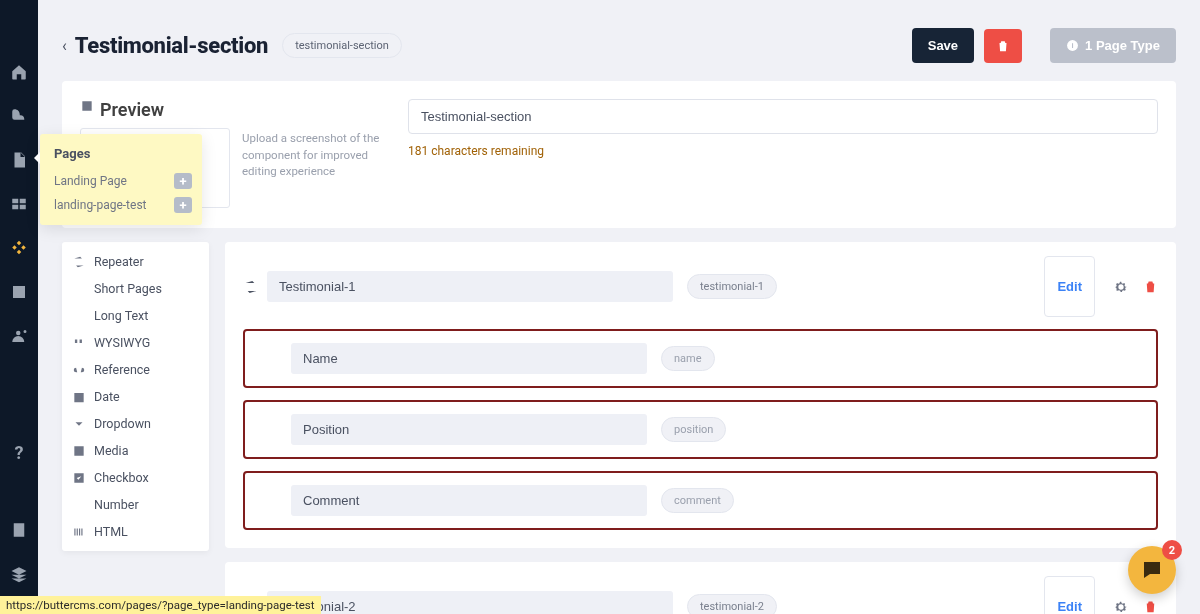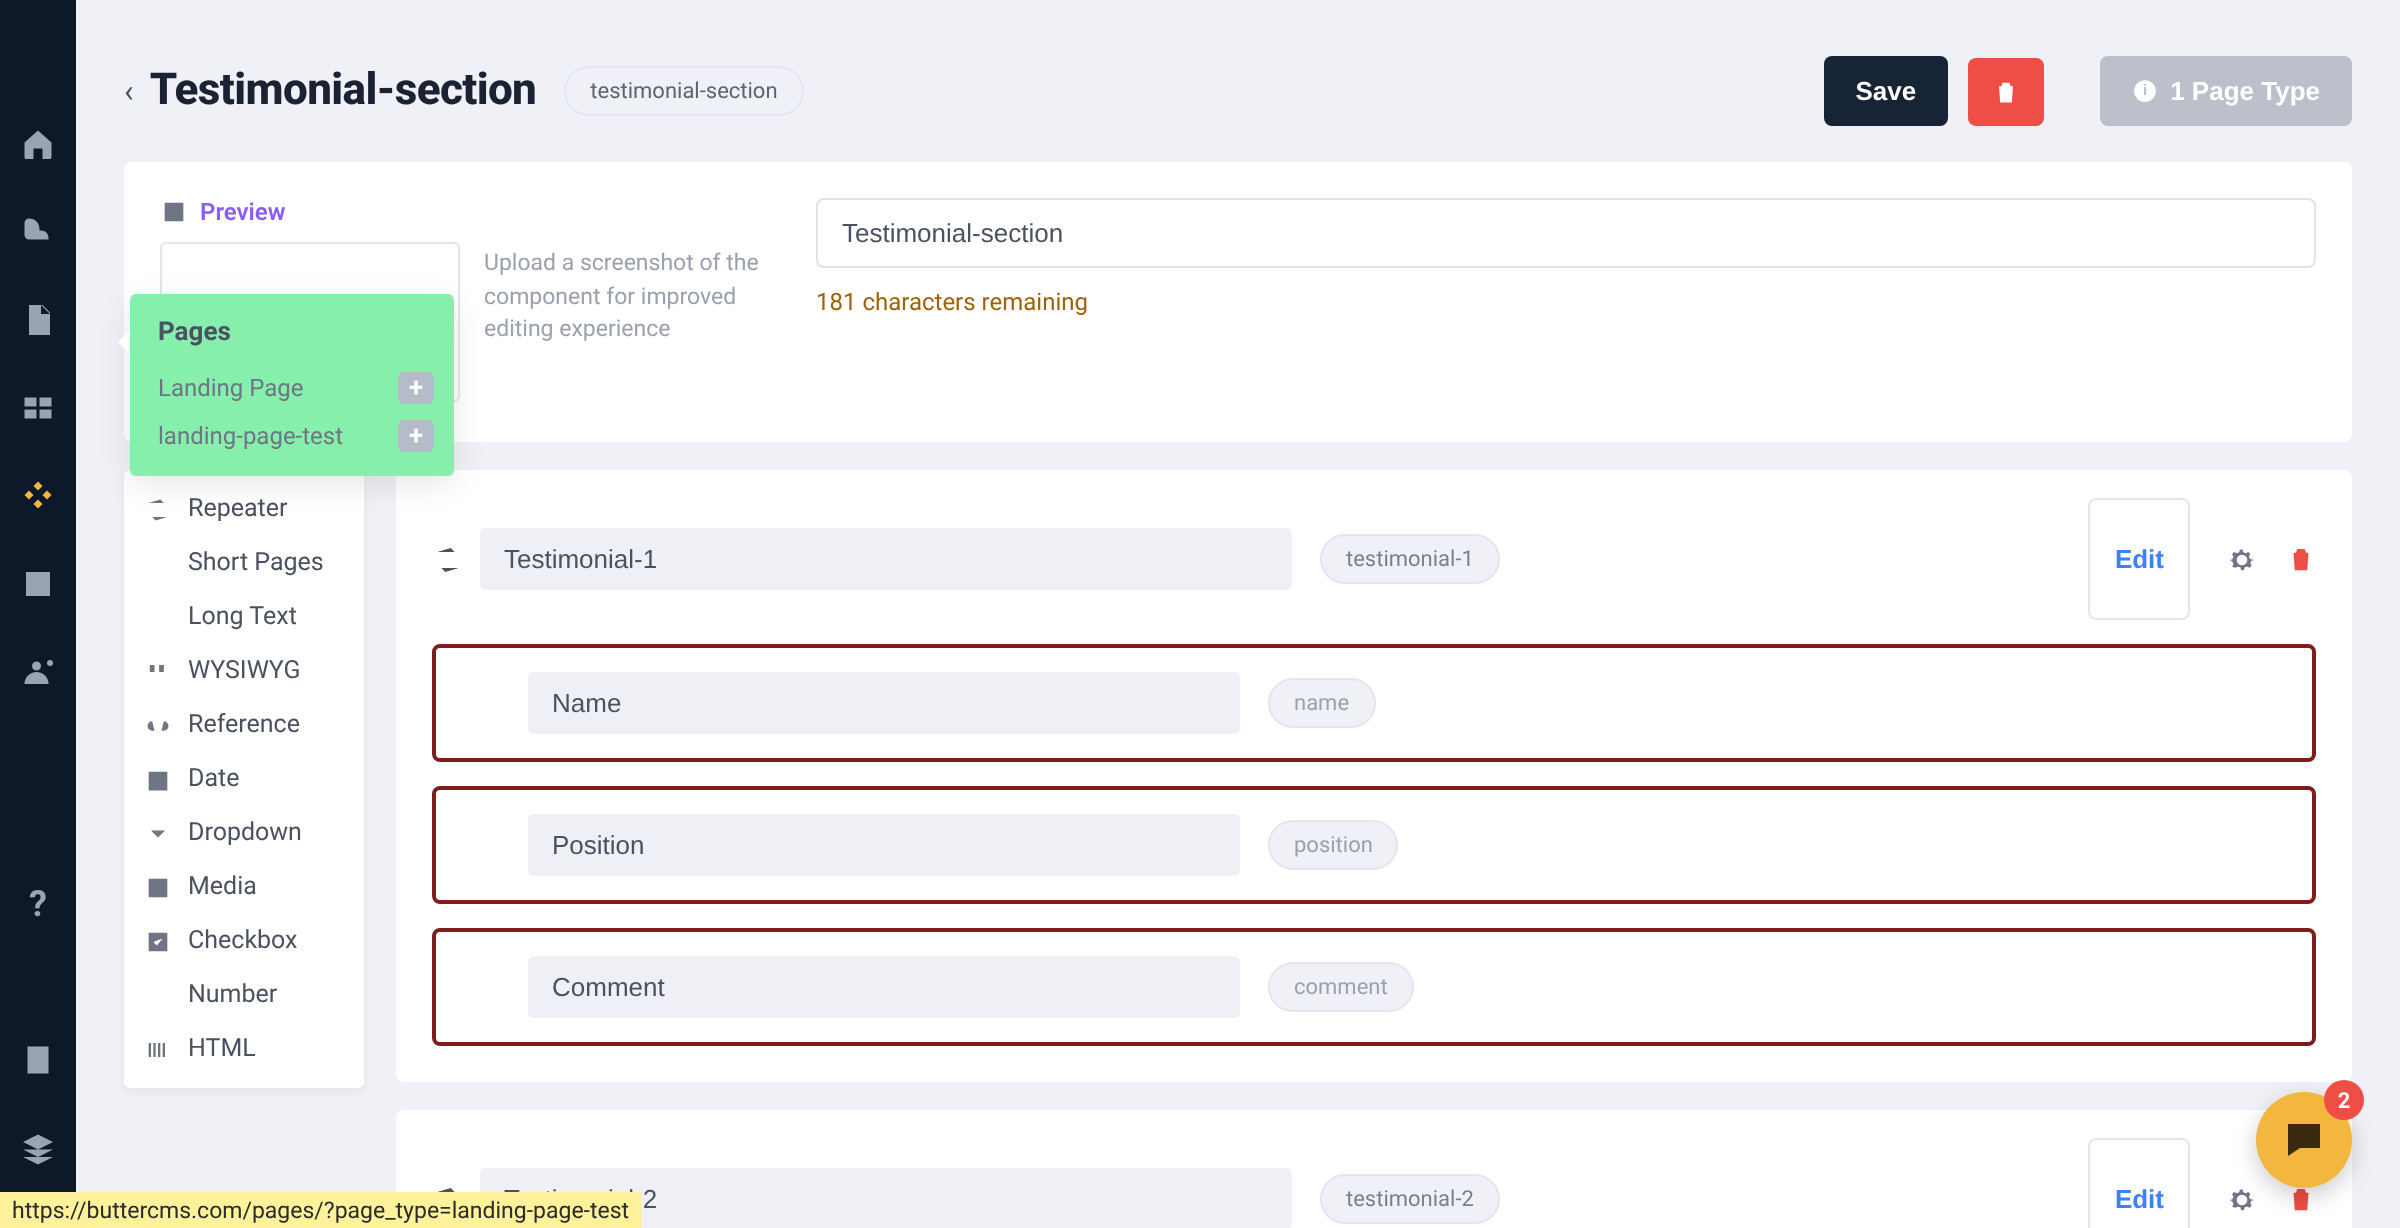--- a/index.html
+++ b/index.html
@@ -56,28 +56,27 @@
   justify-content:center;
   color:#9aa3b0;
   font-size:18px;
   font-weight:700;
 }
 
 
 .pages-pop {
   position: absolute;
   left: 40px;
-  top: 147px;
+  top: 134px;
   width: 162px;
-  background: #86efac;
+  background: #fef9c3;
   border-radius: 3px;
   box-shadow: 0 4px 16px rgba(0,0,0,0.1);
   padding: 10px 0 8px 0;
   z-index: 50;
-  margin-left: 25px;
 }
 .pages-pop::before {
   content: "";
   position: absolute;
   left: -6px;
   top: 18px;
   width: 0; height: 0;
   border-top: 6px solid transparent;
   border-bottom: 6px solid transparent;
   border-right: 6px solid #fff;
@@ -180,26 +179,26 @@
 }
 
 .preview-row {
   display: flex;
   gap: 18px;
 }
 .preview-col { width: 310px; }
 .desc-col { flex: 1; }
 
 .card h5 {
-  font-size: 12px;
+  font-size: 18px;
   font-weight: 600;
-  color: #8b5cf6;
+  color: #404040;
   margin-bottom: 8px;
   display: flex;
-  align-items: flex-end;
+  align-items: flex-start;
   gap: 6px;
 }
 
 .preview-box {
   width: 150px;
   height: 80px;
   border: 1px solid #e3e6ee;
   border-radius: 3px;
   float: left;
 }
@@ -228,21 +227,21 @@
 
 .columns {
   display: flex;
   gap: 16px;
   margin-top: 14px;
   align-items: flex-start;
 }
 
 
 .fieldtypes {
-  width: 120px;
+  width: 147px;
   background: #fff;
   border-radius: 3px;
   box-shadow: 0 2px 6px rgba(0,0,0,0.05);
   padding: 6px 0;
   flex-shrink: 0;
 }
 .fieldtypes .item {
   display: flex;
   align-items: center;
   gap: 8px;

